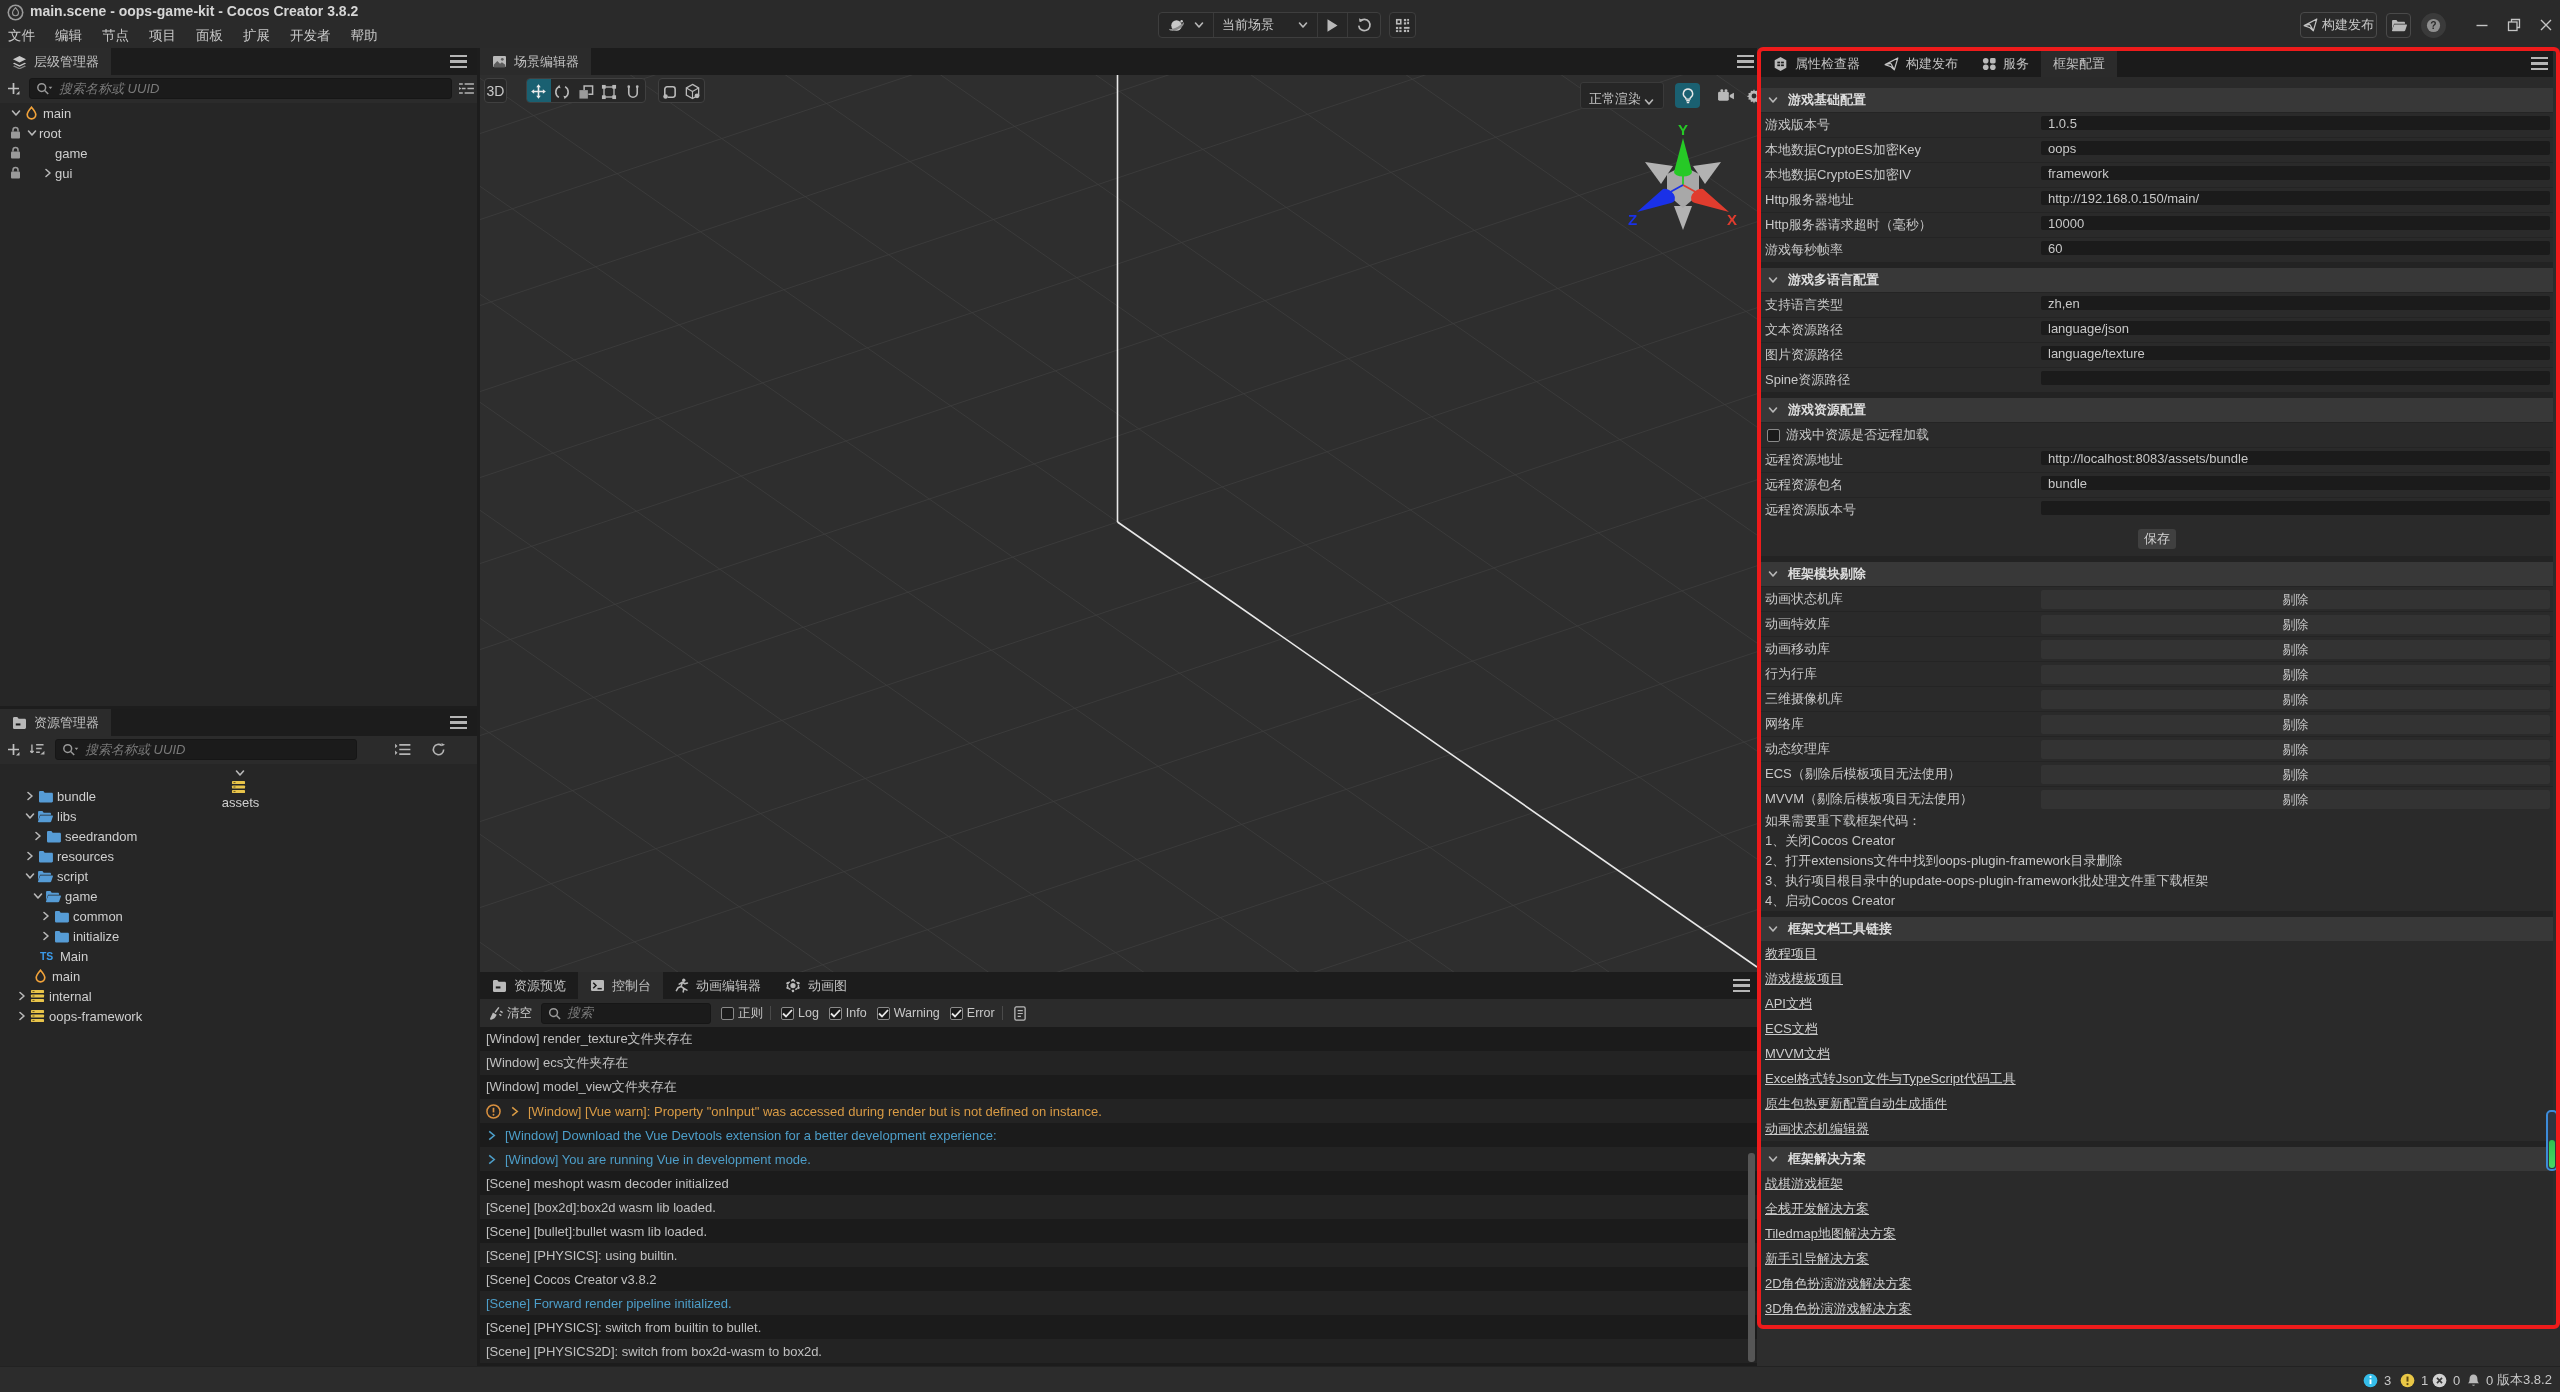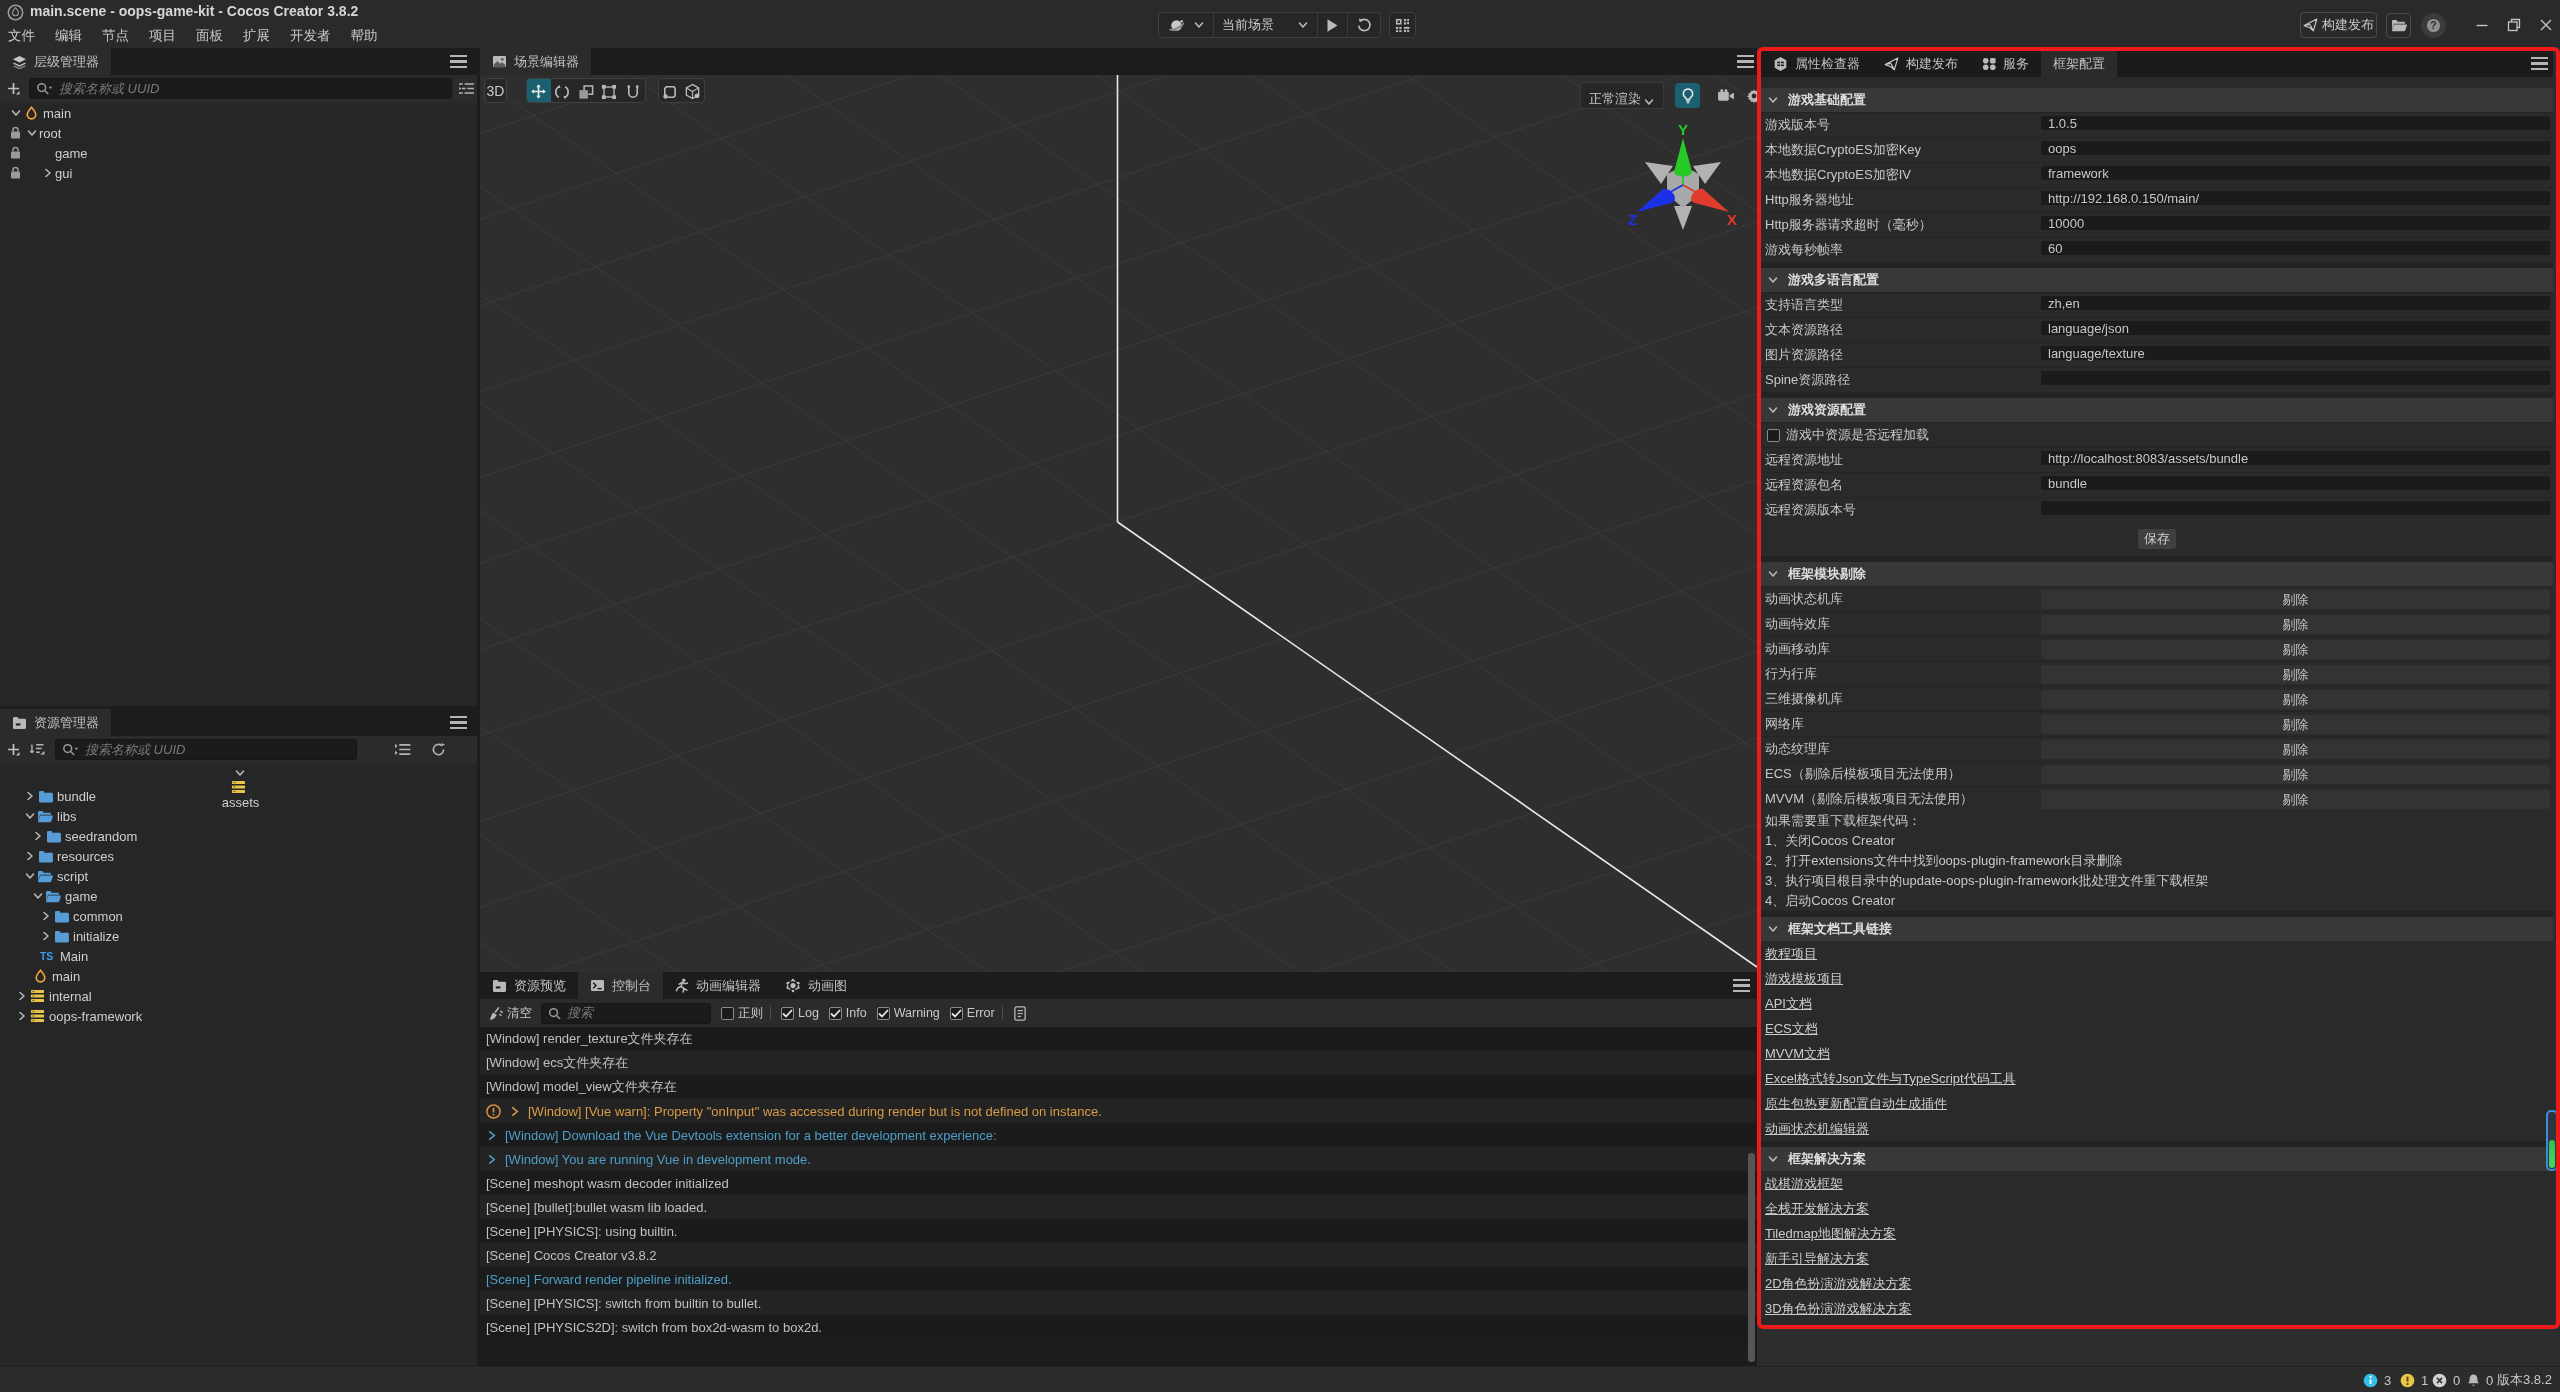--- a/index.html
+++ b/index.html
@@ -964,20 +964,23 @@
               <svg width="11" height="11" viewBox="0 0 12 12">
                 <path d="M3.5 1.5L9 6l-5.5 4.5" fill="none" stroke="#4d9ec9" stroke-width="1.7"></path>
               </svg>
             </span>
             <span>[Window] You are running Vue in development mode.</span>
           </div>
           <div class="log-row log">
             <span>[Scene] meshopt wasm decoder initialized</span>
           </div>
           <div class="log-row log">
+            <span>[Scene] [box2d]:box2d wasm lib loaded.</span>
+          </div>
+          <div class="log-row log">
             <span>[Scene] [bullet]:bullet wasm lib loaded.</span>
           </div>
           <div class="log-row log">
             <span>[Scene] [PHYSICS]: using builtin.</span>
           </div>
           <div class="log-row log">
             <span>[Scene] Cocos Creator v3.8.2</span>
           </div>
           <div class="log-row info">
             <span>[Scene] Forward render pipeline initialized.</span>

